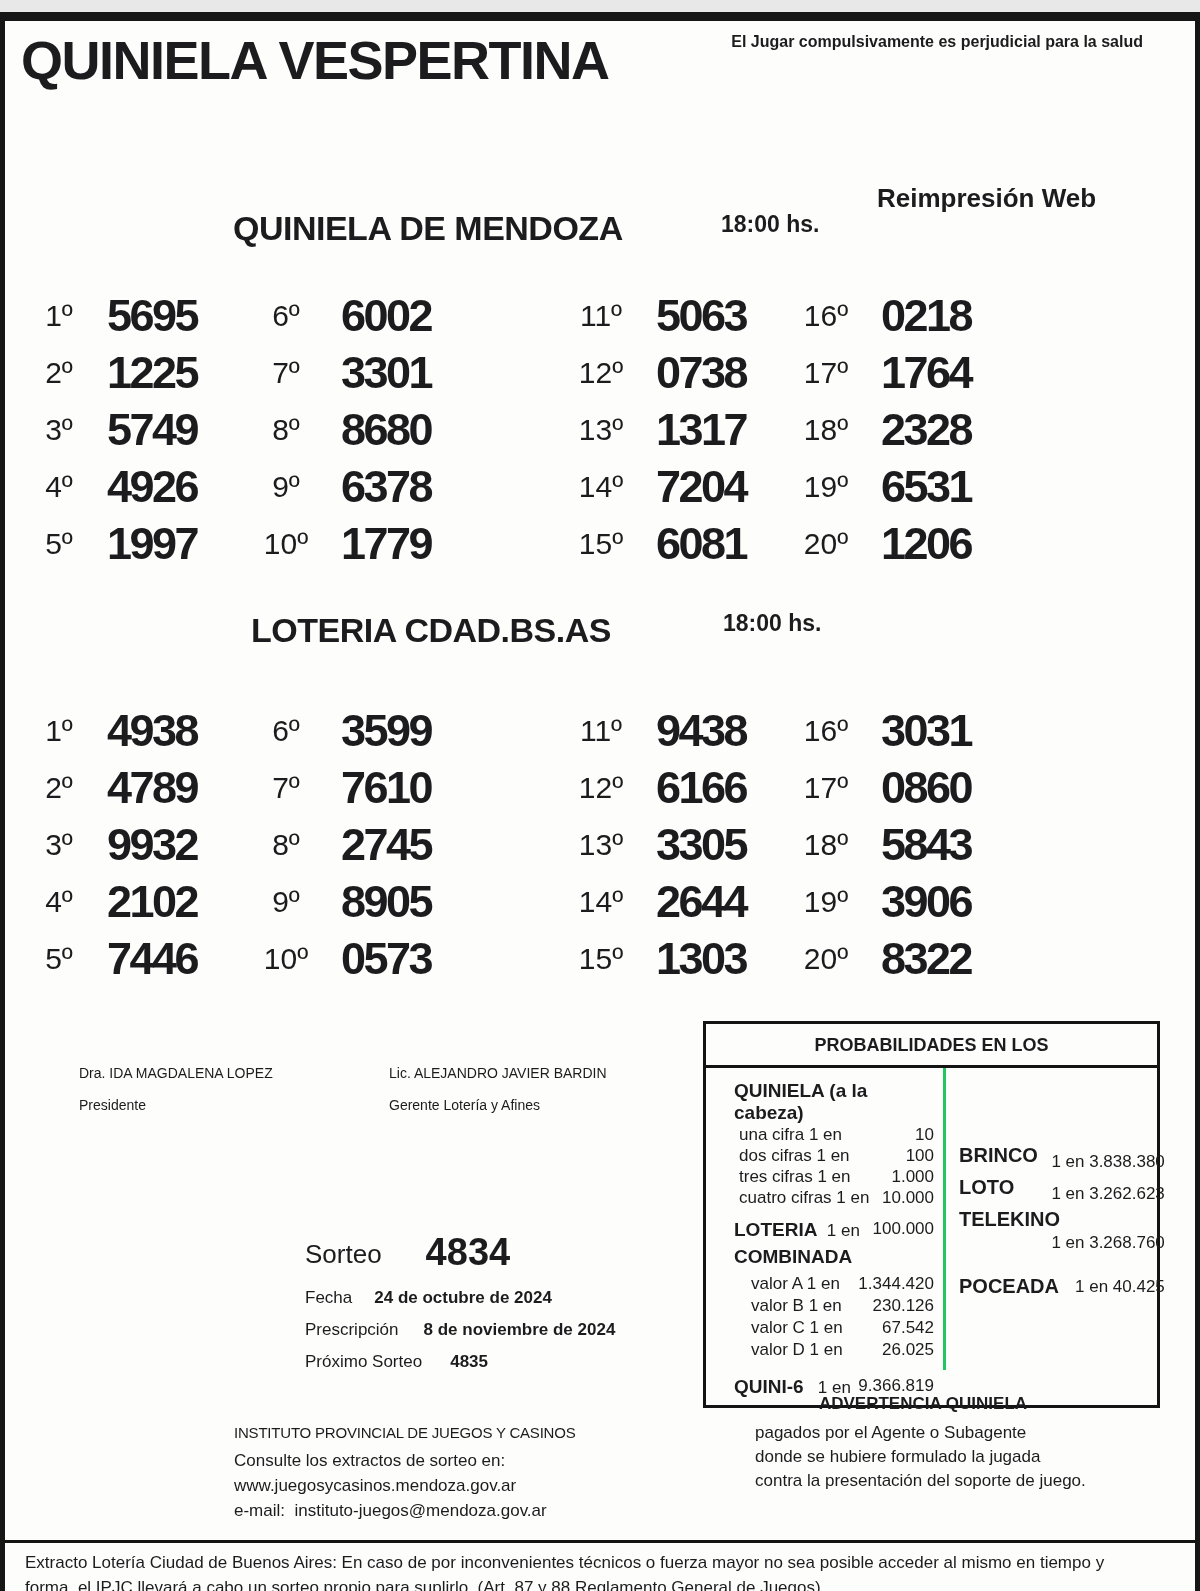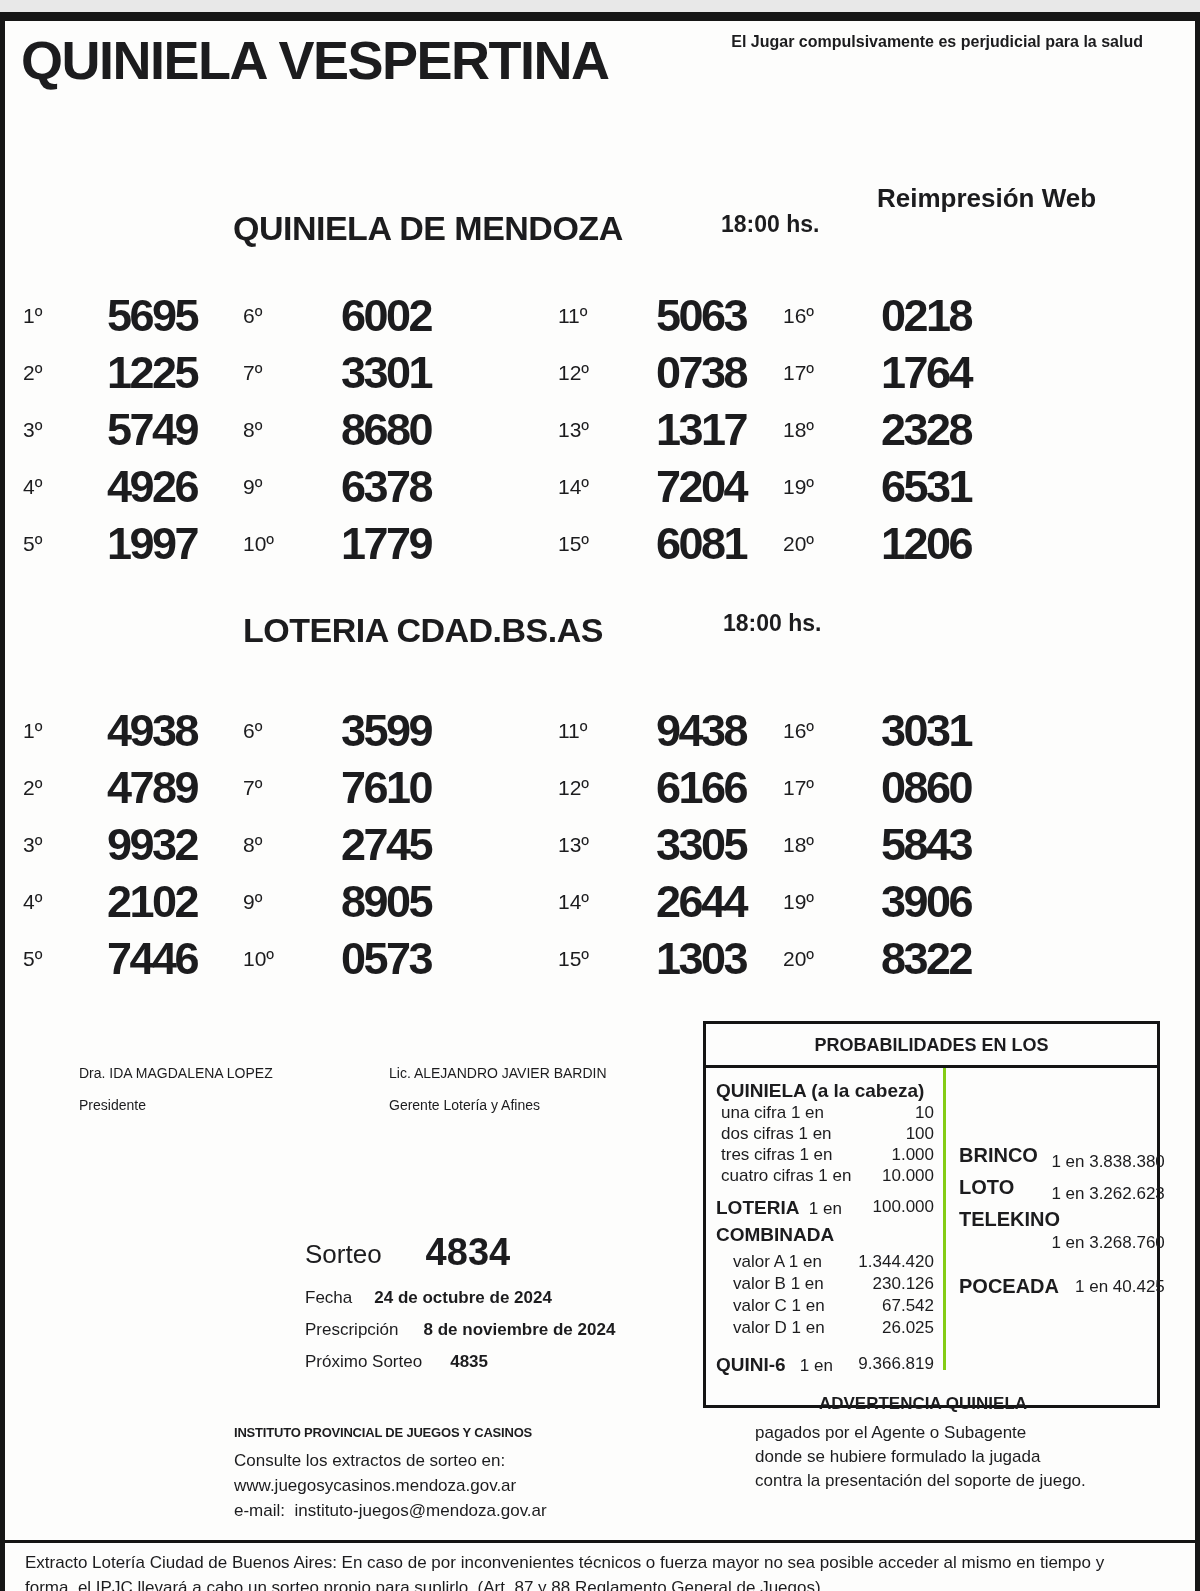--- a/index.html
+++ b/index.html
@@ -20,44 +20,44 @@
 
   .doc-title { left:16px; top:8px; font-size:54px; font-weight:700; letter-spacing:-1.5px; white-space:nowrap; }
   .health-warning { right:52px; top:12px; font-size:16px; font-weight:700; white-space:nowrap; }
 
   .sec-head { font-size:34px; font-weight:700; letter-spacing:-0.5px; white-space:nowrap; }
   .sec-time { font-size:23px; font-weight:700; white-space:nowrap; }
   .reprint  { left:872px; top:162px; font-size:26px; font-weight:700; white-space:nowrap; }
 
   .head-mendoza { left:228px; top:188px; }
   .time-mendoza { left:716px; top:190px; }
-  .head-bsas    { left:238px; top:590px; }
+  .head-bsas    { left:246px; top:590px; }
   .time-bsas    { left:718px; top:589px; }
 
   .results-grid { left:0; width:1200px; height:290px; }
   .grid-mendoza { top:266px; }
   .grid-bsas    { top:681px; }
   .res-col { position:absolute; top:0; }
   .res-col.c0 { left:18px; }  .res-col.c0 .ord { width:72px; }
   .res-col.c1 { left:238px; } .res-col.c1 .ord { width:86px; }
   .res-col.c2 { left:553px; } .res-col.c2 .ord { width:86px; }
   .res-col.c3 { left:778px; } .res-col.c3 .ord { width:86px; }
   .res-row { height:57px; display:flex; align-items:center; }
-  .ord { display:inline-block; text-align:left; font-size:21px; flex:none; }
+  .ord { display:inline-block; text-align:center; font-size:30px; flex:none; }
   .num { font-size:45px; font-weight:700; letter-spacing:-2.5px; margin-left:12px; white-space:nowrap; }
 
   .sig { font-size:14px; }
   .sig-1 { left:74px;  top:1044px; }
   .sig-2 { left:384px; top:1044px; }
   .sig .role { margin-top:16px; }
 
   .prob-box { left:698px; top:1000px; width:457px; height:387px; border:3px solid #141414; box-sizing:border-box; background:#fdfdfc; }
   .prob-header { border-bottom:3px solid #141414; text-align:center; font-weight:700; font-size:18px; line-height:25px; padding:9px 0 7px; }
   .prob-body { display:flex; height:302px; }
-  .prob-left { width:240px; flex:none; border-right:3px solid #84cc16; box-sizing:border-box; padding:8px 9px 0 10px; }
+  .prob-left { width:240px; flex:none; border-right:3px solid #22c55e; box-sizing:border-box; padding:8px 9px 0 28px; }
   .prob-right { flex:1; box-sizing:border-box; padding:76px 10px 0 13px; }
   .q-header, .comb-header { font-weight:700; font-size:19px; }
   .q-header { margin-top:4px; }
   .lv-row { display:flex; justify-content:space-between; font-size:17px; line-height:21px; padding-left:5px; }
   .lv-row .lv-value { text-align:right; }
   .split-row { display:flex; justify-content:space-between; font-size:17px; }
   .loteria-row { margin-top:11px; }
   .comb-header { margin-top:5px; }
   .comb-rows { margin-top:5px; }
   .comb-rows .lv-row { padding-left:17px; line-height:22px; }
@@ -78,21 +78,21 @@
   .sorteo-number { font-size:38px; font-weight:700; margin-left:44px; line-height:36px; }
   .meta-row { display:flex; margin-top:12px; }
   .meta-row .lbl { flex:none; }
   .meta-row .val { font-weight:700; }
   .row-fecha { margin-top:18px; }
   .row-fecha .val { margin-left:22px; }
   .row-presc .val { margin-left:25px; }
   .row-prox  .val { margin-left:28px; }
 
   .instituto { left:229px; top:1399px; font-size:17px; line-height:25px; }
-  .instituto .name { font-size:13px; font-weight:700; letter-spacing:-0.2px; margin-bottom:3px; }
+  .instituto .name { font-size:15px; font-weight:400; letter-spacing:-0.2px; margin-bottom:3px; }
 
   .advertencia { left:750px; top:1373px; width:336px; font-size:17px; }
   .advertencia .title { font-weight:700; text-align:center; margin-bottom:7px; }
   .advertencia .line { line-height:24px; }
 
   .footer-sep { left:0; right:0; top:1519px; height:3px; background:#141414; }
   .footer-text { left:20px; top:1529px; width:1155px; font-size:17px; line-height:25px; }
 </style>
 </head>
 <body>

